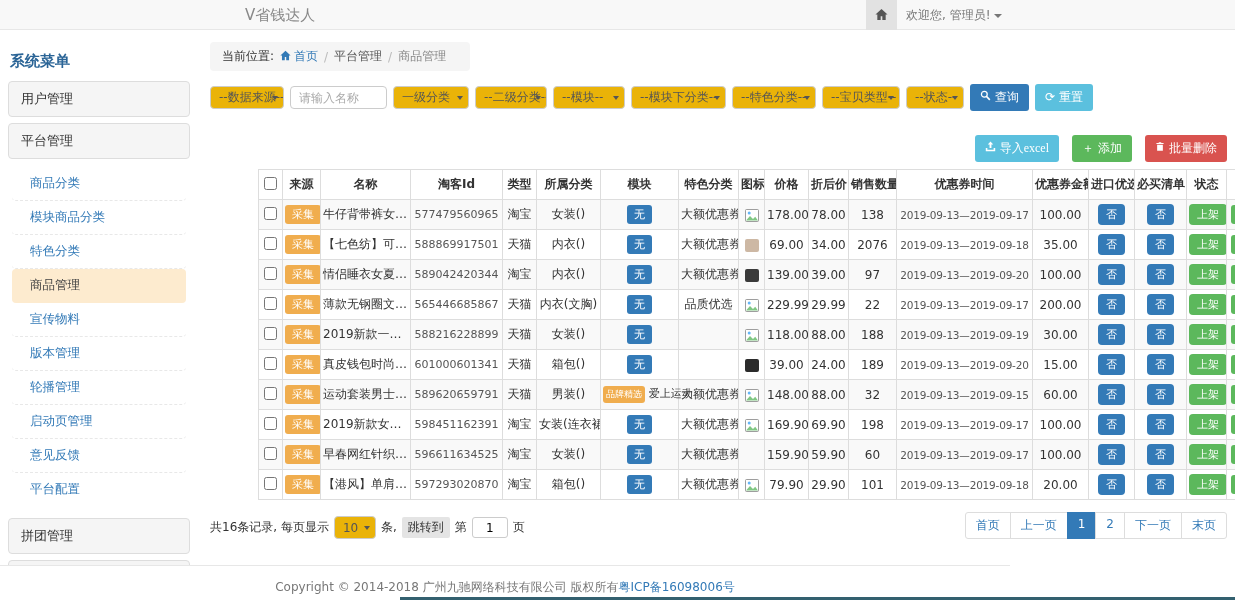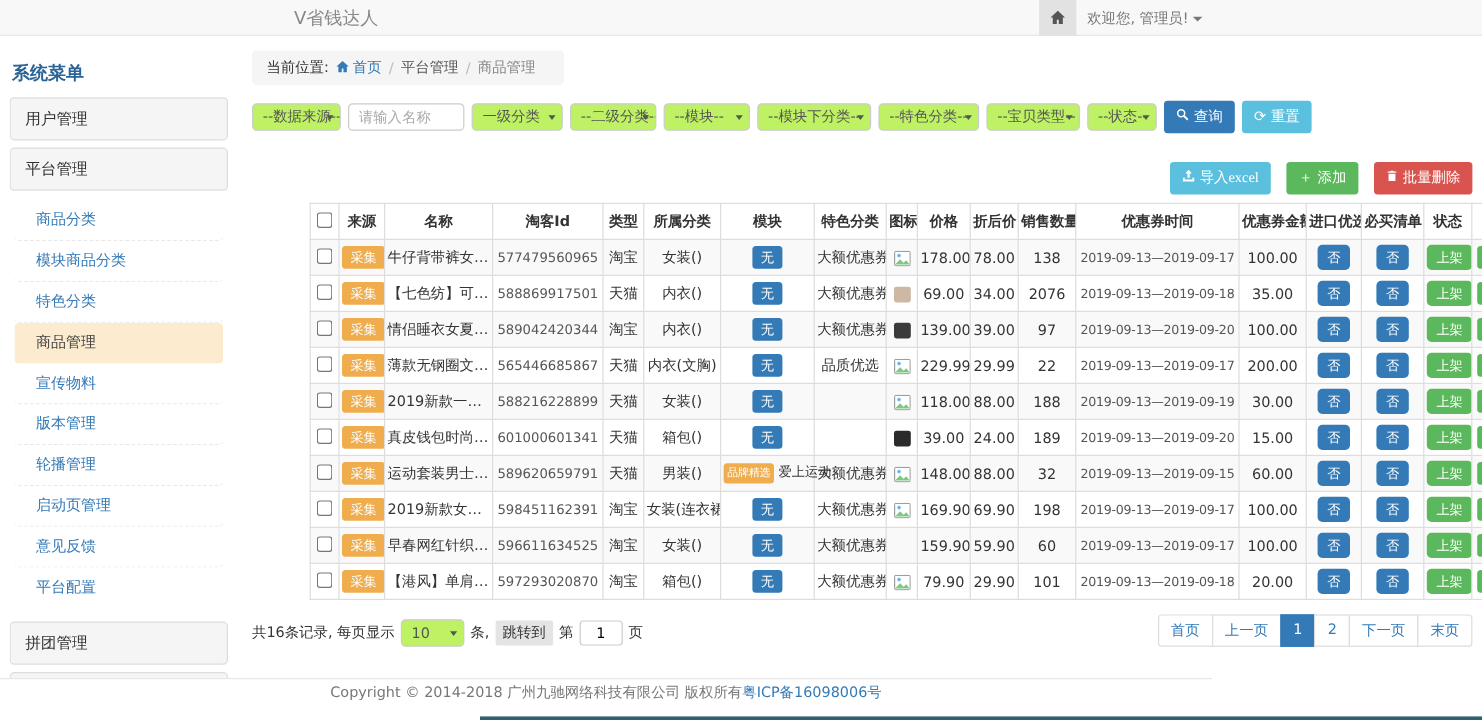--- a/index.html
+++ b/index.html
@@ -26,21 +26,21 @@
   .main { position:absolute; left:210px; top:42px; width:1017px; }
   .breadcrumb { background:#f5f5f5; border-radius:4px; font-size:12px; color:#333; padding:6px 12px; display:flex; align-items:center; gap:6px; width:fit-content; min-width:260px; }
   .breadcrumb .bc-home { color:#337ab7; cursor:pointer; display:inline-flex; align-items:center; gap:3px; }
   .breadcrumb .bc-home svg { fill:#337ab7; }
   .bc-sep { color:#bbb; }
   .bc-item { color:#555; }
   .bc-item.last { color:#888; }
 
   
   .filters { display:flex; align-items:center; gap:6px; margin-top:13px; }
-  .sel { position:relative; height:23px; border:1px solid #ccc; border-radius:4px; background:#bef264; font-size:12px; color:#555; display:flex; align-items:center; padding:0 16px 0 8px; cursor:pointer; white-space:nowrap; overflow:hidden; }
+  .sel { position:relative; height:23px; border:1px solid #ccc; border-radius:4px; background:#eab308; font-size:12px; color:#555; display:flex; align-items:center; padding:0 16px 0 8px; cursor:pointer; white-space:nowrap; overflow:hidden; }
   .sel .sel-caret { position:absolute; right:5px; top:9px; width:0; height:0; border-left:3.5px solid transparent; border-right:3.5px solid transparent; border-top:4px solid #555; }
   .txt-input { height:23px; border:1px solid #ccc; border-radius:4px; font-size:12px; padding:0 8px; color:#555; font-family:inherit; }
   .txt-input::placeholder { color:#aaa; }
   .btn { display:inline-flex; align-items:center; gap:4px; border:none; border-radius:3px; color:#fff; font-size:12px; padding:5px 10px; cursor:pointer; font-family:Liberation Serif, serif; white-space:nowrap; }
   .btn-primary { background:#337ab7; }
   .btn-info { background:#5bc0de; }
   .btn-success { background:#5cb85c; }
   .btn-danger { background:#d9534f; }
 
   
@@ -76,21 +76,21 @@
   .pg-left { display:flex; align-items:center; gap:5px; }
   .jump-label { background:#e4e4e4; border-radius:2px; padding:2px 6px; cursor:pointer; }
   .pg-input { width:36px; height:21px; border:1px solid #ccc; border-radius:3px; text-align:center; font-size:12px; font-family:inherit; }
   .pager { display:flex; }
   .pager .pg-item { border:1px solid #ddd; color:#337ab7; background:#fff; padding:4px 10px; font-size:12px; cursor:pointer; margin-left:-1px; }
   .pager .pg-item:first-child { border-radius:3px 0 0 3px; margin-left:0; }
   .pager .pg-item:last-child { border-radius:0 3px 3px 0; }
   .pager .pg-item.active { background:#337ab7; border-color:#337ab7; color:#fff; }
 
   
-  .footer { position:absolute; left:0; top:565px; width:1010px; height:35px; background:#fff; border-top:1px solid #e7e7e7; text-align:center; font-size:12px; color:#777; padding-top:3px; }
+  .footer { position:absolute; left:0; top:565px; width:1010px; height:35px; background:#fff; border-top:1px solid #e7e7e7; text-align:center; font-size:12px; color:#777; padding-top:13px; }
   .footer a { color:#337ab7; text-decoration:none; cursor:pointer; }
   .bottom-strip { position:absolute; left:400px; bottom:0; width:835px; height:3px; background:#33606f; }
 </style>
 </head>
 <body>
 
 <div class="navbar">
   <div class="navbar-title">V省钱达人</div>
   <div class="nav-home-box">
     <span>
@@ -593,21 +593,21 @@
                 </svg>
               </span>
             </span></td>
         </tr>
       </tbody>
   </table>
 
   <div class="pagination-bar">
     <div class="pg-left">
       <span>共16条记录, 每页显示</span>
-      <span class="sel" style="width:53px">
+      <span class="sel" style="width:42px">
           <span>10</span>
           <span class="sel-caret"></span>
         </span>
       <span>条,</span>
       <span class="jump-label">跳转到</span>
       <span>第</span>
       <input class="pg-input" value="1" style="">
       <span>页</span>
     </div>
     <div class="pager" id="pager">

